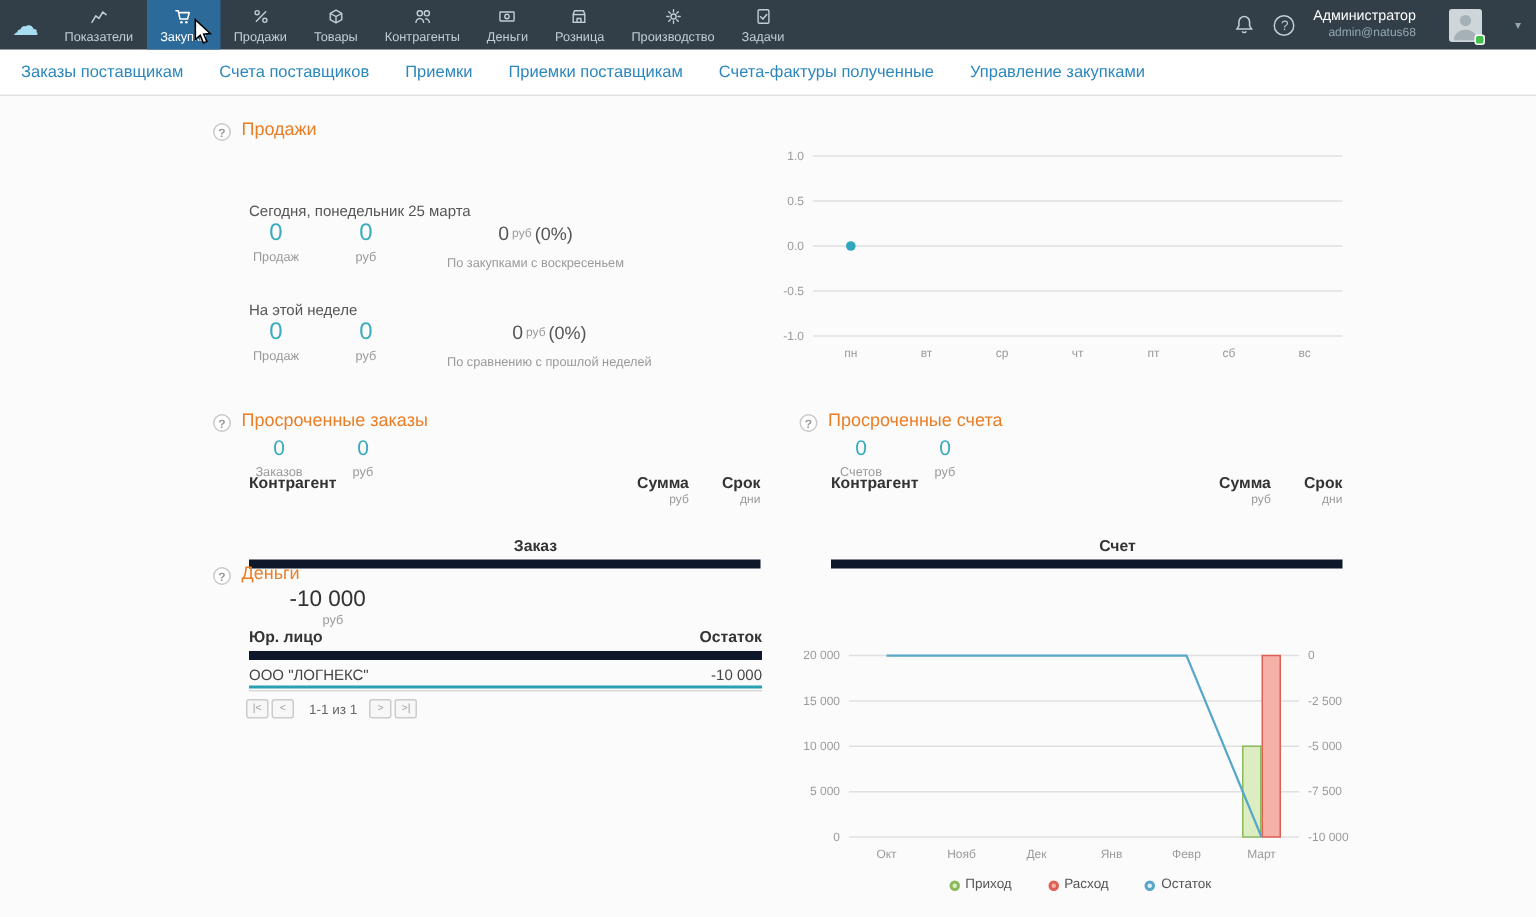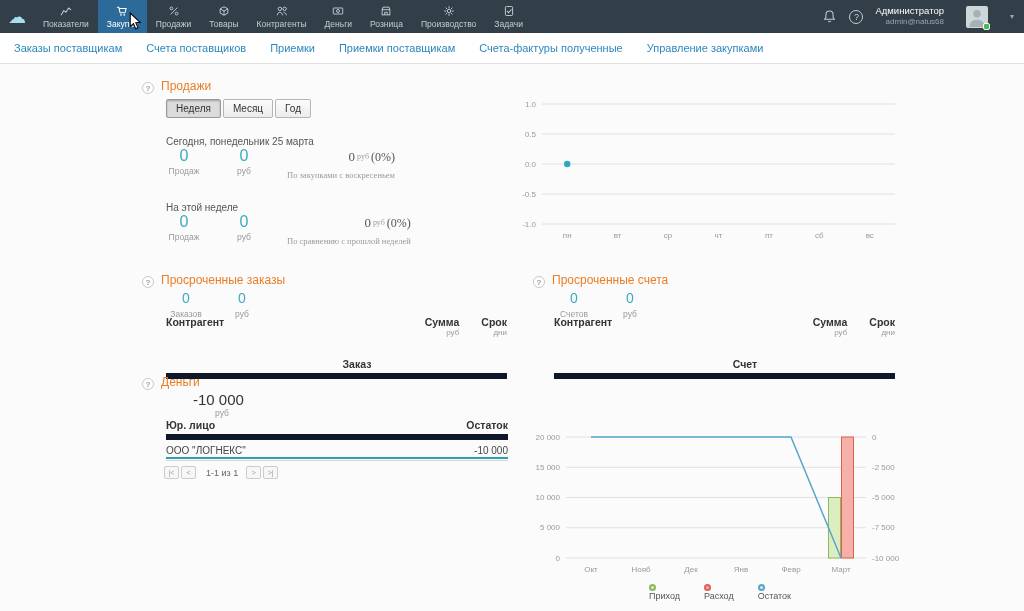--- a/index.html
+++ b/index.html
@@ -39,21 +39,21 @@
 
   .tabs { display:flex; }
   .tab-btn { font-family:inherit; font-size:10px; padding:3px 9px; border:1px solid #b5b5b5; background:linear-gradient(#fcfcfc,#ececec); color:#333; margin-right:2px; border-radius:2px; cursor:pointer; }
   .tab-btn.active { background:#dcdcdc; box-shadow:inset 0 1px 2px rgba(0,0,0,.28); border-color:#999; }
 
   .period-label { font-size:10px; color:#555; }
   .stat-row { display:flex; align-items:flex-start; }
   .stat { text-align:center; margin-right:24px; min-width:36px; }
   .stat-num { font-size:16px; color:#3aabbf; line-height:17px; }
   .stat-label { font-size:8.5px; color:#9a9a9a; margin-top:2px; }
-  .stat-delta { margin-left:1px; text-align:right;font-family:Liberation Serif, serif; }
+  .stat-delta { margin-left:12px; text-align:center; }
   .delta-num { font-size:13px; color:#555; }
   .delta-unit { font-size:8px; color:#9a9a9a; position:relative; top:-2px; margin:0 2px; }
   .delta-pct { font-size:12px; color:#555; }
   .compare { font-size:8.5px; color:#9a9a9a; margin-top:5px; }
 
   .table { position:absolute; }
   .thead { display:flex; border-bottom:6px solid #0f172a; padding-bottom:3px; align-items:flex-start; }
   .th-label { font-size:10.5px; font-weight:bold; color:#333; line-height:12px; }
   .th-unit { font-size:8px; color:#9a9a9a; line-height:9px; }
   .align-left { text-align:left; } .align-center { text-align:center;margin-top:42px; } .align-right { text-align:right; }
@@ -63,21 +63,21 @@
 
   .money-num { font-size:15px; color:#333; }
   .money-unit { font-size:8.5px; color:#9a9a9a; margin-left:22px; line-height:10px; }
 
   .pager { display:flex; align-items:center; }
   .pg-btn { font-family:inherit; width:15px; height:13px; font-size:7px; color:#9a9a9a; background:#f7f7f7; border:1px solid #cccccc; padding:0; margin-right:2px; border-radius:2px; line-height:11px; cursor:pointer; }
   .pg-range { font-size:9px; color:#666; margin:0 8px; }
 
   .chart-box svg { display:block; }
   .legend { display:flex; justify-content:center; align-items:center; }
-  .legend-item { display:inline-flex; align-items:flex-start; font-size:9px; color:#555; margin:0 12px; cursor:pointer;flex-direction:column; }
+  .legend-item { display:inline-flex; align-items:flex-end; font-size:9px; color:#555; margin:0 12px; cursor:pointer; }
   .legend-dot { width:7px; height:7px; border-radius:50%; border:2px solid; margin-right:4px; display:inline-block; }
 
   .cursor { position:absolute; left:129px; top:12px; z-index:50; pointer-events:none; }
 </style>
 </head>
 <body>
 
 <div class="screen">
 
   <header class="topbar">
@@ -205,25 +205,20 @@
       <a href="#" class="subnav-link">Счета поставщиков</a>
       <a href="#" class="subnav-link">Приемки</a>
       <a href="#" class="subnav-link">Приемки поставщикам</a>
       <a href="#" class="subnav-link">Счета-фактуры полученные</a>
       <a href="#" class="subnav-link">Управление закупками</a>
     </nav>
 
   <span class="help-dot" style="left:142px;top:82px">?</span>
   <div class="abs widget-title" style="left:161px;top:79px">Продажи</div>
 
-  <div class="abs tabs" style="left:166px;top:99px">
-      <button class="tab-btn active">Неделя</button>
-      <button class="tab-btn">Месяц</button>
-      <button class="tab-btn">Год</button>
-    </div>
 
   <div class="abs period-label" style="left:166px;top:136px">Сегодня, понедельник 25 марта</div>
   <div class="abs stat-row" style="left:166px;top:147px">
     <div class="stat">
       <div class="stat-num">0</div>
       <div class="stat-label">Продаж</div>
     </div>
     <div class="stat">
       <div class="stat-num">0</div>
       <div class="stat-label">руб</div>

